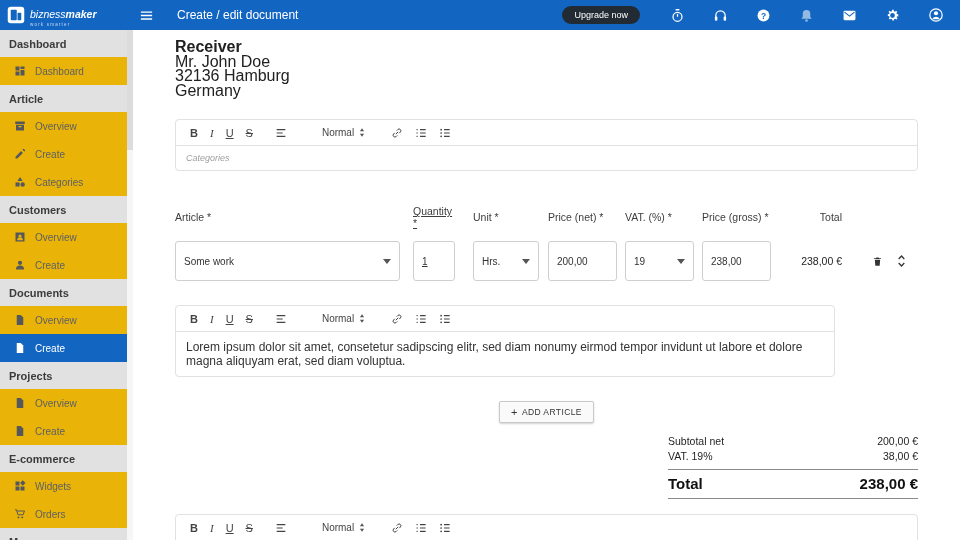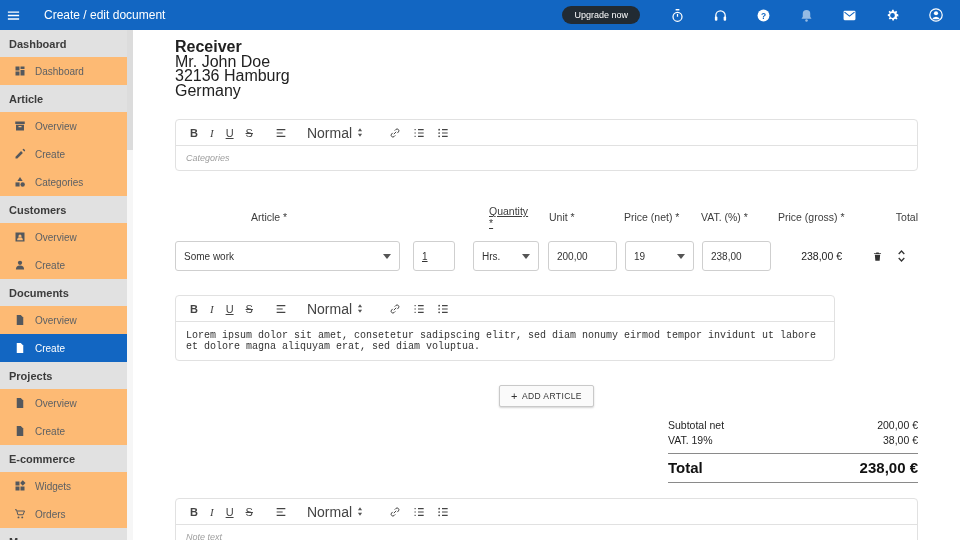--- a/index.html
+++ b/index.html
@@ -18,21 +18,21 @@
   .icon-btn { display:flex; align-items:center; justify-content:center; padding:0; }
   .hamburger { width:26px; }
   .topbar-title { color:#fff; font-size:12px; margin-left:18px; white-space:nowrap; }
   .topbar-right { margin-left:auto; display:flex; align-items:center; gap:28px; padding-right:16px; }
   .upgrade { background:var(--upgrade_pill,#222b33); color:#fff; font-size:9px;
     padding:4px 12px; border-radius:9px; white-space:nowrap; margin-right:2px; }
   .dim { opacity:.55; }
 
   
   .sidebar { position:fixed; top:30px; left:0; width:133px; height:510px;
-    background:#fdba74; overflow:hidden; z-index:10; }
+    background:#eab308; overflow:hidden; z-index:10; }
   .side-scroll { position:absolute; right:0; top:0; width:6px; height:510px; background:#f6f6f6; }
   .side-thumb { width:6px; height:120px; background:#dcdcdc; }
   .section-header { width:127px; height:27px; background:var(--sidebar_section,#e1e1e1);
     display:flex; align-items:center; padding-left:9px; font-size:11px; font-weight:bold; color:#3b3b3b; }
   .side-item { width:127px; height:28px; display:flex; align-items:center; gap:9px;
     padding-left:14px; font-size:10px; color:#5c6064; cursor:pointer; }
   .side-item .s-icon { display:flex; color:#54585d; }
   .side-item.active { background:var(--accent,#1266c2); color:#fff; }
   .side-item.active .s-icon { color:#fff; }
 
@@ -45,63 +45,76 @@
   
   .editor { border:1px solid #e1e1e1; border-radius:4px; background:#fff; }
   .ql-toolbar { height:26px; display:flex; align-items:center; padding:0 8px;
     border-bottom:1px solid #e1e1e1; }
   .fmt { height:24px; padding:0 6px; display:flex; align-items:center; font-size:11px; color:#444; }
   .fmt.b { font-weight:bold; }
   .fmt.i { font-style:italic; font-family:"Liberation Serif", serif; }
   .fmt.u { text-decoration:underline; }
   .fmt.st { text-decoration:line-through; }
   .fmt.align { margin-left:10px; }
-  .fmt.picker { margin-left:8px; gap:5px; font-size:14px; }
+  .fmt.picker { margin-left:23px; gap:5px; font-size:10px; }
   .fmt.lnk { margin-left:14px; }
   .ql-content { padding:7px 10px; font-size:8.5px; color:#333; min-height:24px; }
   .ql-content.placeholder { font-style:italic; color:#9e9e9e; font-size:9px; }
 
   
-  .art-head { display:flex; align-items:center; margin-top:34px; font-size:10.5px; color:#3d3d3d;justify-content:flex-end; }
+  .art-head { display:flex; align-items:center; margin-top:34px; font-size:10.5px; color:#3d3d3d; }
   .art-row  { display:flex; align-items:center; margin-top:12px; }
   .col-article { width:225px; margin-right:13px; }
   .col-qty     { width:42px;  margin-right:18px;text-decoration:underline; }
   .col-unit    { width:66px;  margin-right:9px; }
   .col-net     { width:69px;  margin-right:8px; }
   .col-vat     { width:69px;  margin-right:8px; }
   .col-gross   { width:69px; }
   .col-total   { width:71px; text-align:right; }
-  .inp { height:30px; border:1px solid #cfcfcf; border-radius:3px; font-size:10px;
+  .inp { height:40px; border:1px solid #cfcfcf; border-radius:3px; font-size:10px;
     color:#333; padding:0 8px; background:#fff; }
   .select { display:flex; align-items:center; justify-content:space-between; cursor:pointer; }
   .total-cell { font-size:10.5px; color:#222; }
   .row-icons { margin-left:auto; margin-right:12px; display:flex; align-items:center; gap:14px; }
 
   .desc-editor { margin-top:24px; width:660px; }
-  .desc-text { font-size:10px; color:#333; padding:8px 10px;font-family:Liberation Mono, monospace; }
+  .desc-text { font-size:12px; color:#333; padding:8px 10px; }
 
   .add-wrap { display:flex; justify-content:center; margin-top:24px; }
   .add-btn { display:flex; align-items:center; gap:4px; font-size:8.5px; color:#333;
     background:#fafafa; border:1px solid #c9c9c9; border-radius:2px; padding:5px 11px;
     letter-spacing:.4px; box-shadow:0 1px 2px rgba(0,0,0,.18); }
   .add-btn .plus { font-size:11px; line-height:8px; }
 
   
   .summary { width:250px; margin-left:auto; margin-top:11px; font-size:10.5px; color:#1f1f1f; }
   .sum-row { display:flex; justify-content:space-between; line-height:15px; }
   .sum-total { display:flex; justify-content:space-between; margin-top:5px;
     padding:5px 0 6px; border-top:1px solid #8a8a8a; border-bottom:1px solid #8a8a8a;
     font-size:15px; font-weight:bold; color:#111; }
 
   .note-editor { margin-top:15px; }
 </style>
 </head>
 <body>
 
 <header class="topbar">
+  <div class="brand">
+    <span style="display:flex">
+      <svg viewBox="0 0 24 24" width="18" height="18">
+          <rect x="1" y="1" width="22" height="22" rx="4" fill="#fff"></rect>
+          <rect x="5" y="5" width="8" height="14" rx="1" fill="#1266c2"></rect>
+          <rect x="14" y="9" width="5" height="10" rx="1" fill="#1266c2"></rect>
+        </svg>
+    </span>
+    <span>
+      <span class="brand-name"><span>bizness</span><span class="brand-suffix">maker</span></span>
+      <span class="brand-tagline" style="display:block">work smarter</span>
+    </span>
+  </div>
   <button class="icon-btn hamburger">
     <svg viewBox="0 0 24 24" width="15" height="15">
         <path d="M3 6.5h18M3 12h18M3 17.5h18" stroke="#fff" stroke-width="2.2" fill="none"></path>
       </svg>
   </button>
   <div class="topbar-title">Create / edit document</div>
   <div class="topbar-right">
     <button class="upgrade">Upgrade now</button>
     <button class="icon-btn">
       <svg viewBox="0 0 24 24" width="15" height="15">

